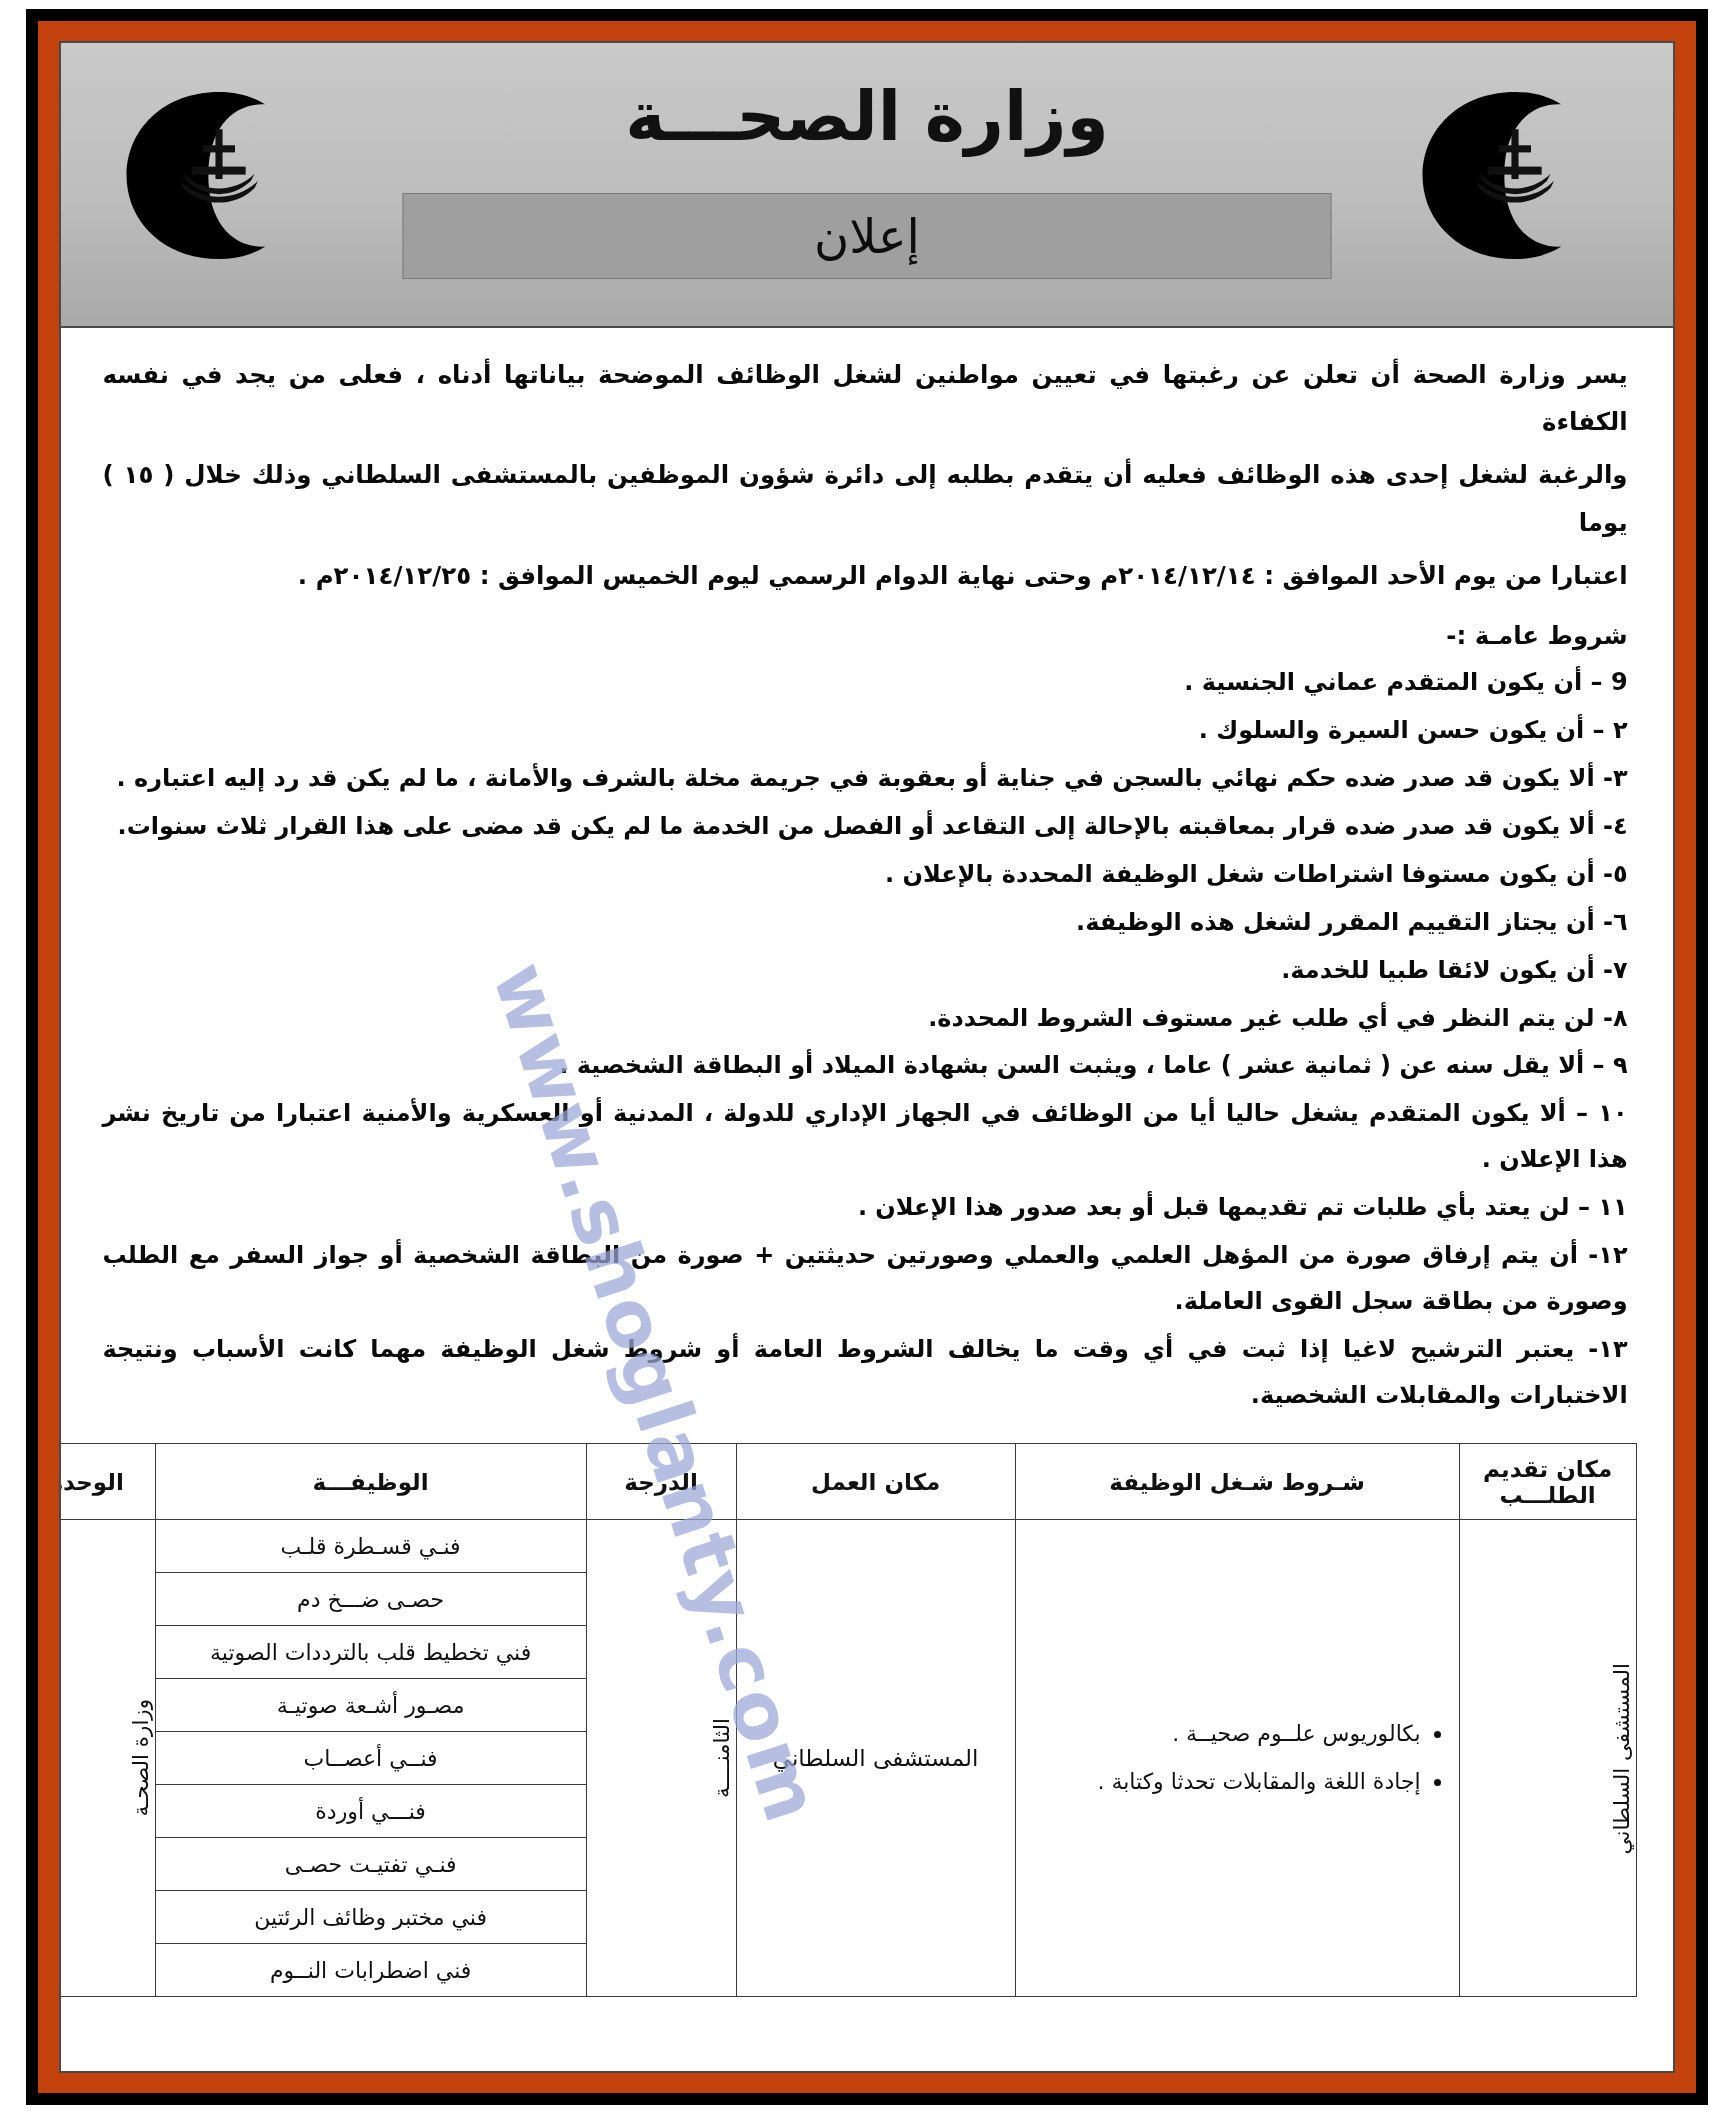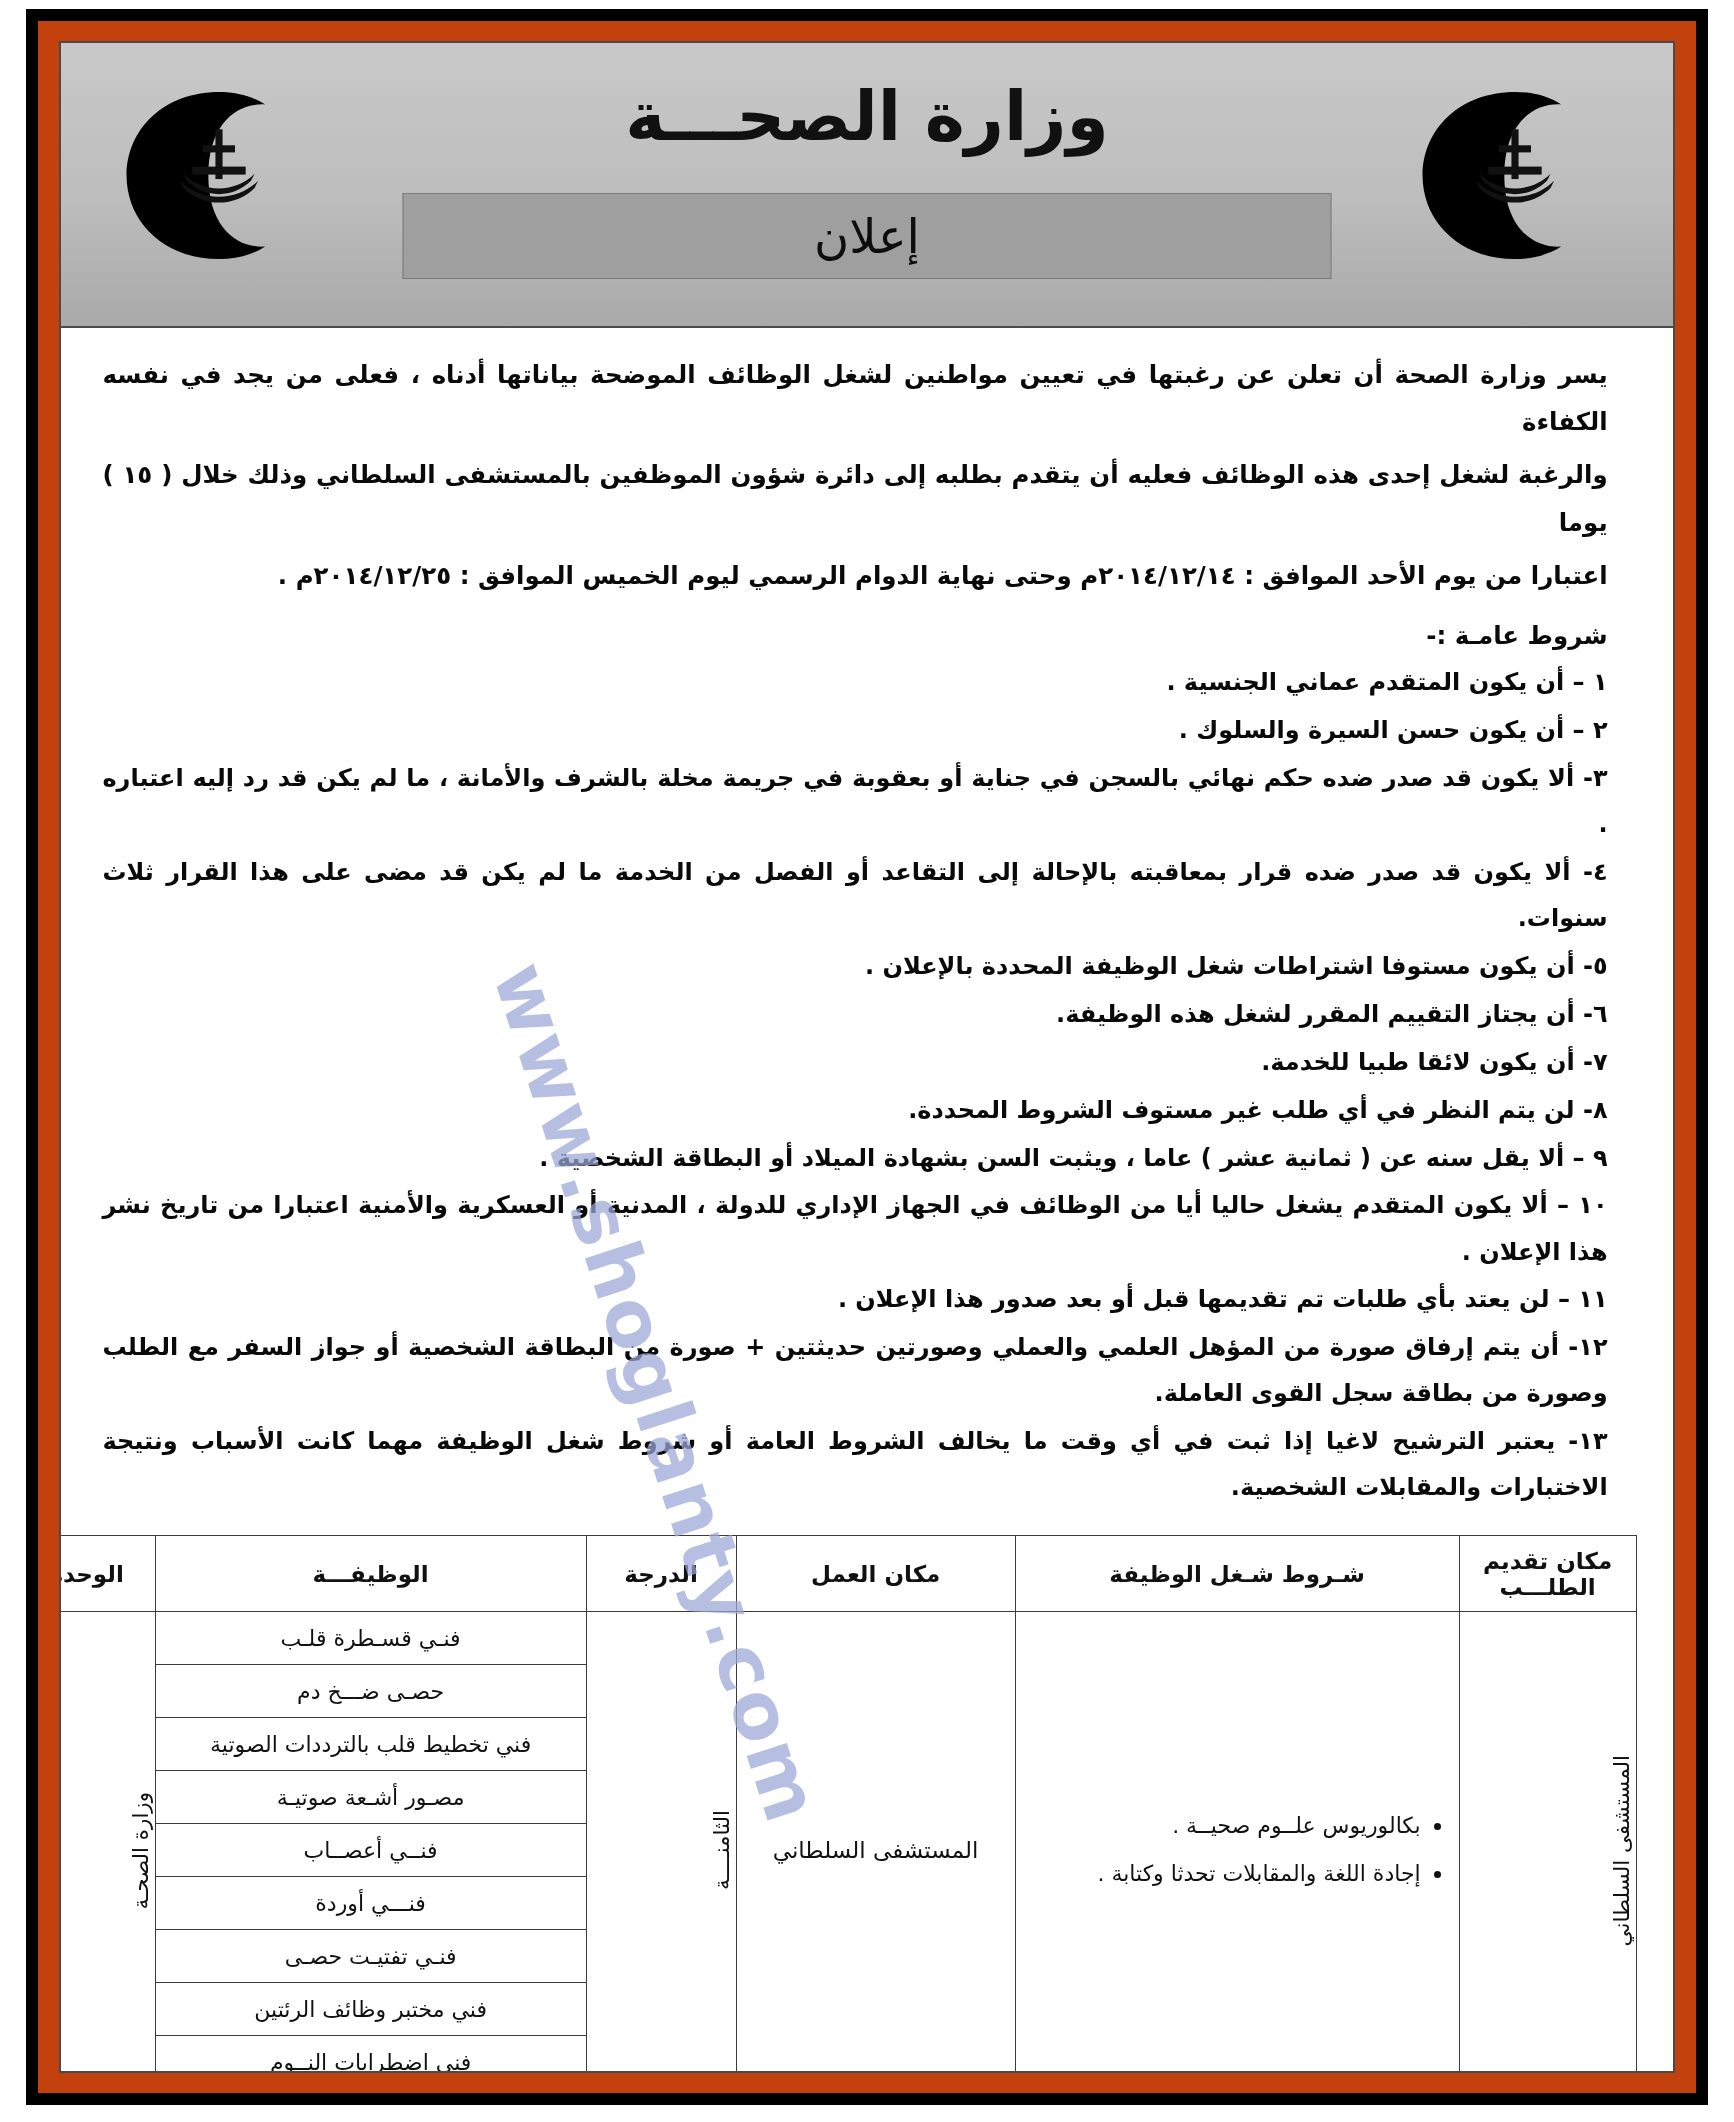--- a/index.html
+++ b/index.html
@@ -84,21 +84,21 @@
   }
   .announce-box span {
     font-weight: normal;
     font-size: 48px;
     color: #0d0d0d;
   }
 
   
   .content {
     position: relative;
-    padding: 23px 65px 0 41px;
+    padding: 23px 45px 0 41px;
     direction: rtl;
   }
   .intro p {
     margin: 0 0 5.3px 0;
     font-size: 24.5px;
     font-weight: bold;
     line-height: 1.95;
     color: #0a0a0a;
     text-align: justify;
     text-align-last: right;
@@ -250,21 +250,21 @@
 
         <div class="intro">
           <p>يسر وزارة الصحة أن تعلن عن رغبتها في تعيين مواطنين لشغل الوظائف الموضحة بياناتها أدناه ، فعلى من يجد في نفسه الكفاءة</p>
           <p>والرغبة لشغل إحدى هذه الوظائف فعليه أن يتقدم بطلبه إلى دائرة شؤون الموظفين بالمستشفى السلطاني وذلك خلال ( ١٥ ) يوما</p>
           <p>اعتبارا من يوم الأحد الموافق : ٢٠١٤/١٢/١٤م وحتى نهاية الدوام الرسمي ليوم الخميس الموافق : ٢٠١٤/١٢/٢٥م .</p>
         </div>
 
         <div class="section-title">شروط عامـة :-</div>
 
         <ul class="conditions">
-          <li>١ – أن يكون المتقدم عماني الجنسية .</li>
+          <li>9 – أن يكون المتقدم عماني الجنسية .</li>
           <li>٢ – أن يكون حسن السيرة والسلوك .</li>
           <li>٣- ألا يكون قد صدر ضده حكم نهائي بالسجن في جناية أو بعقوبة في جريمة مخلة بالشرف والأمانة ، ما لم يكن قد رد إليه اعتباره .</li>
           <li>٤- ألا يكون قد صدر ضده قرار بمعاقبته بالإحالة إلى التقاعد أو الفصل من الخدمة ما لم يكن قد مضى على هذا القرار ثلاث سنوات.</li>
           <li>٥- أن يكون مستوفا اشتراطات شغل الوظيفة المحددة بالإعلان .</li>
           <li>٦- أن يجتاز التقييم المقرر لشغل هذه الوظيفة.</li>
           <li>٧- أن يكون لائقا طبيا للخدمة.</li>
           <li>٨- لن يتم النظر في أي طلب غير مستوف الشروط المحددة.</li>
           <li>٩ – ألا يقل سنه عن ( ثمانية عشر ) عاما ، ويثبت السن بشهادة الميلاد أو البطاقة الشخصية .</li>
           <li>١٠ – ألا يكون المتقدم يشغل حاليا أيا من الوظائف في الجهاز الإداري للدولة ، المدنية أو العسكرية والأمنية اعتبارا من تاريخ نشر هذا الإعلان .</li>
           <li>١١ – لن يعتد بأي طلبات تم تقديمها قبل أو بعد صدور هذا الإعلان .</li>

